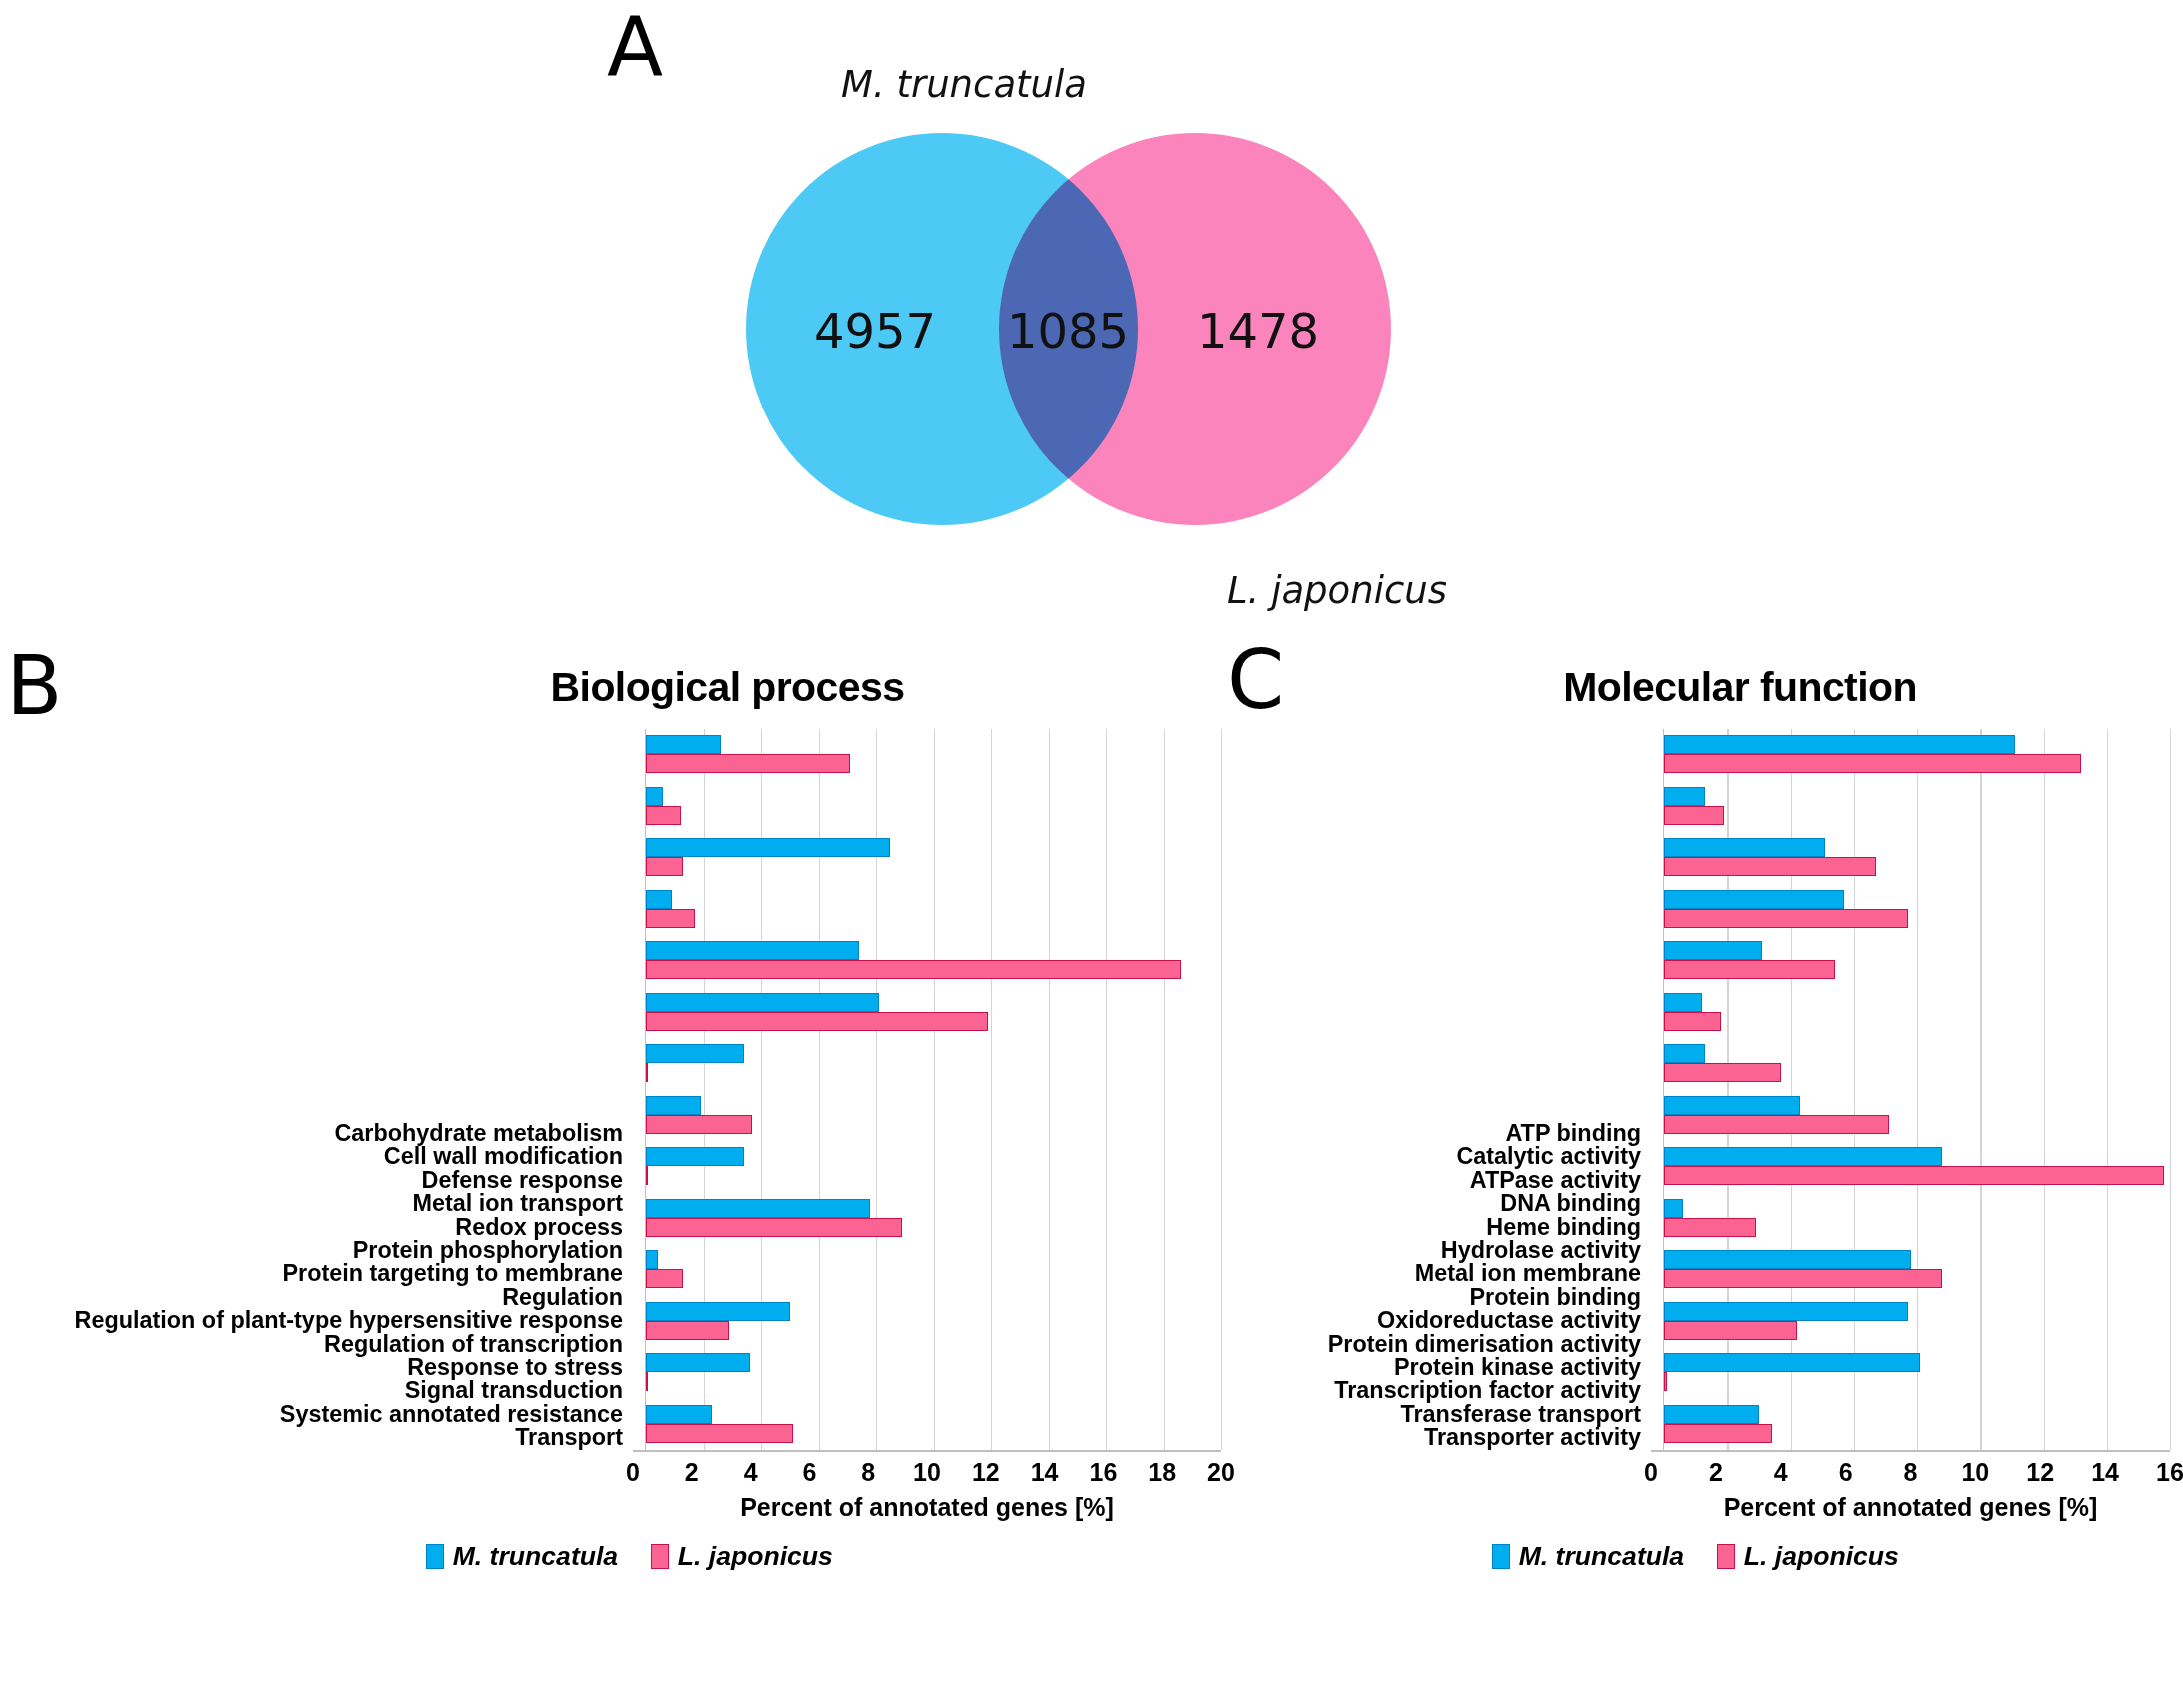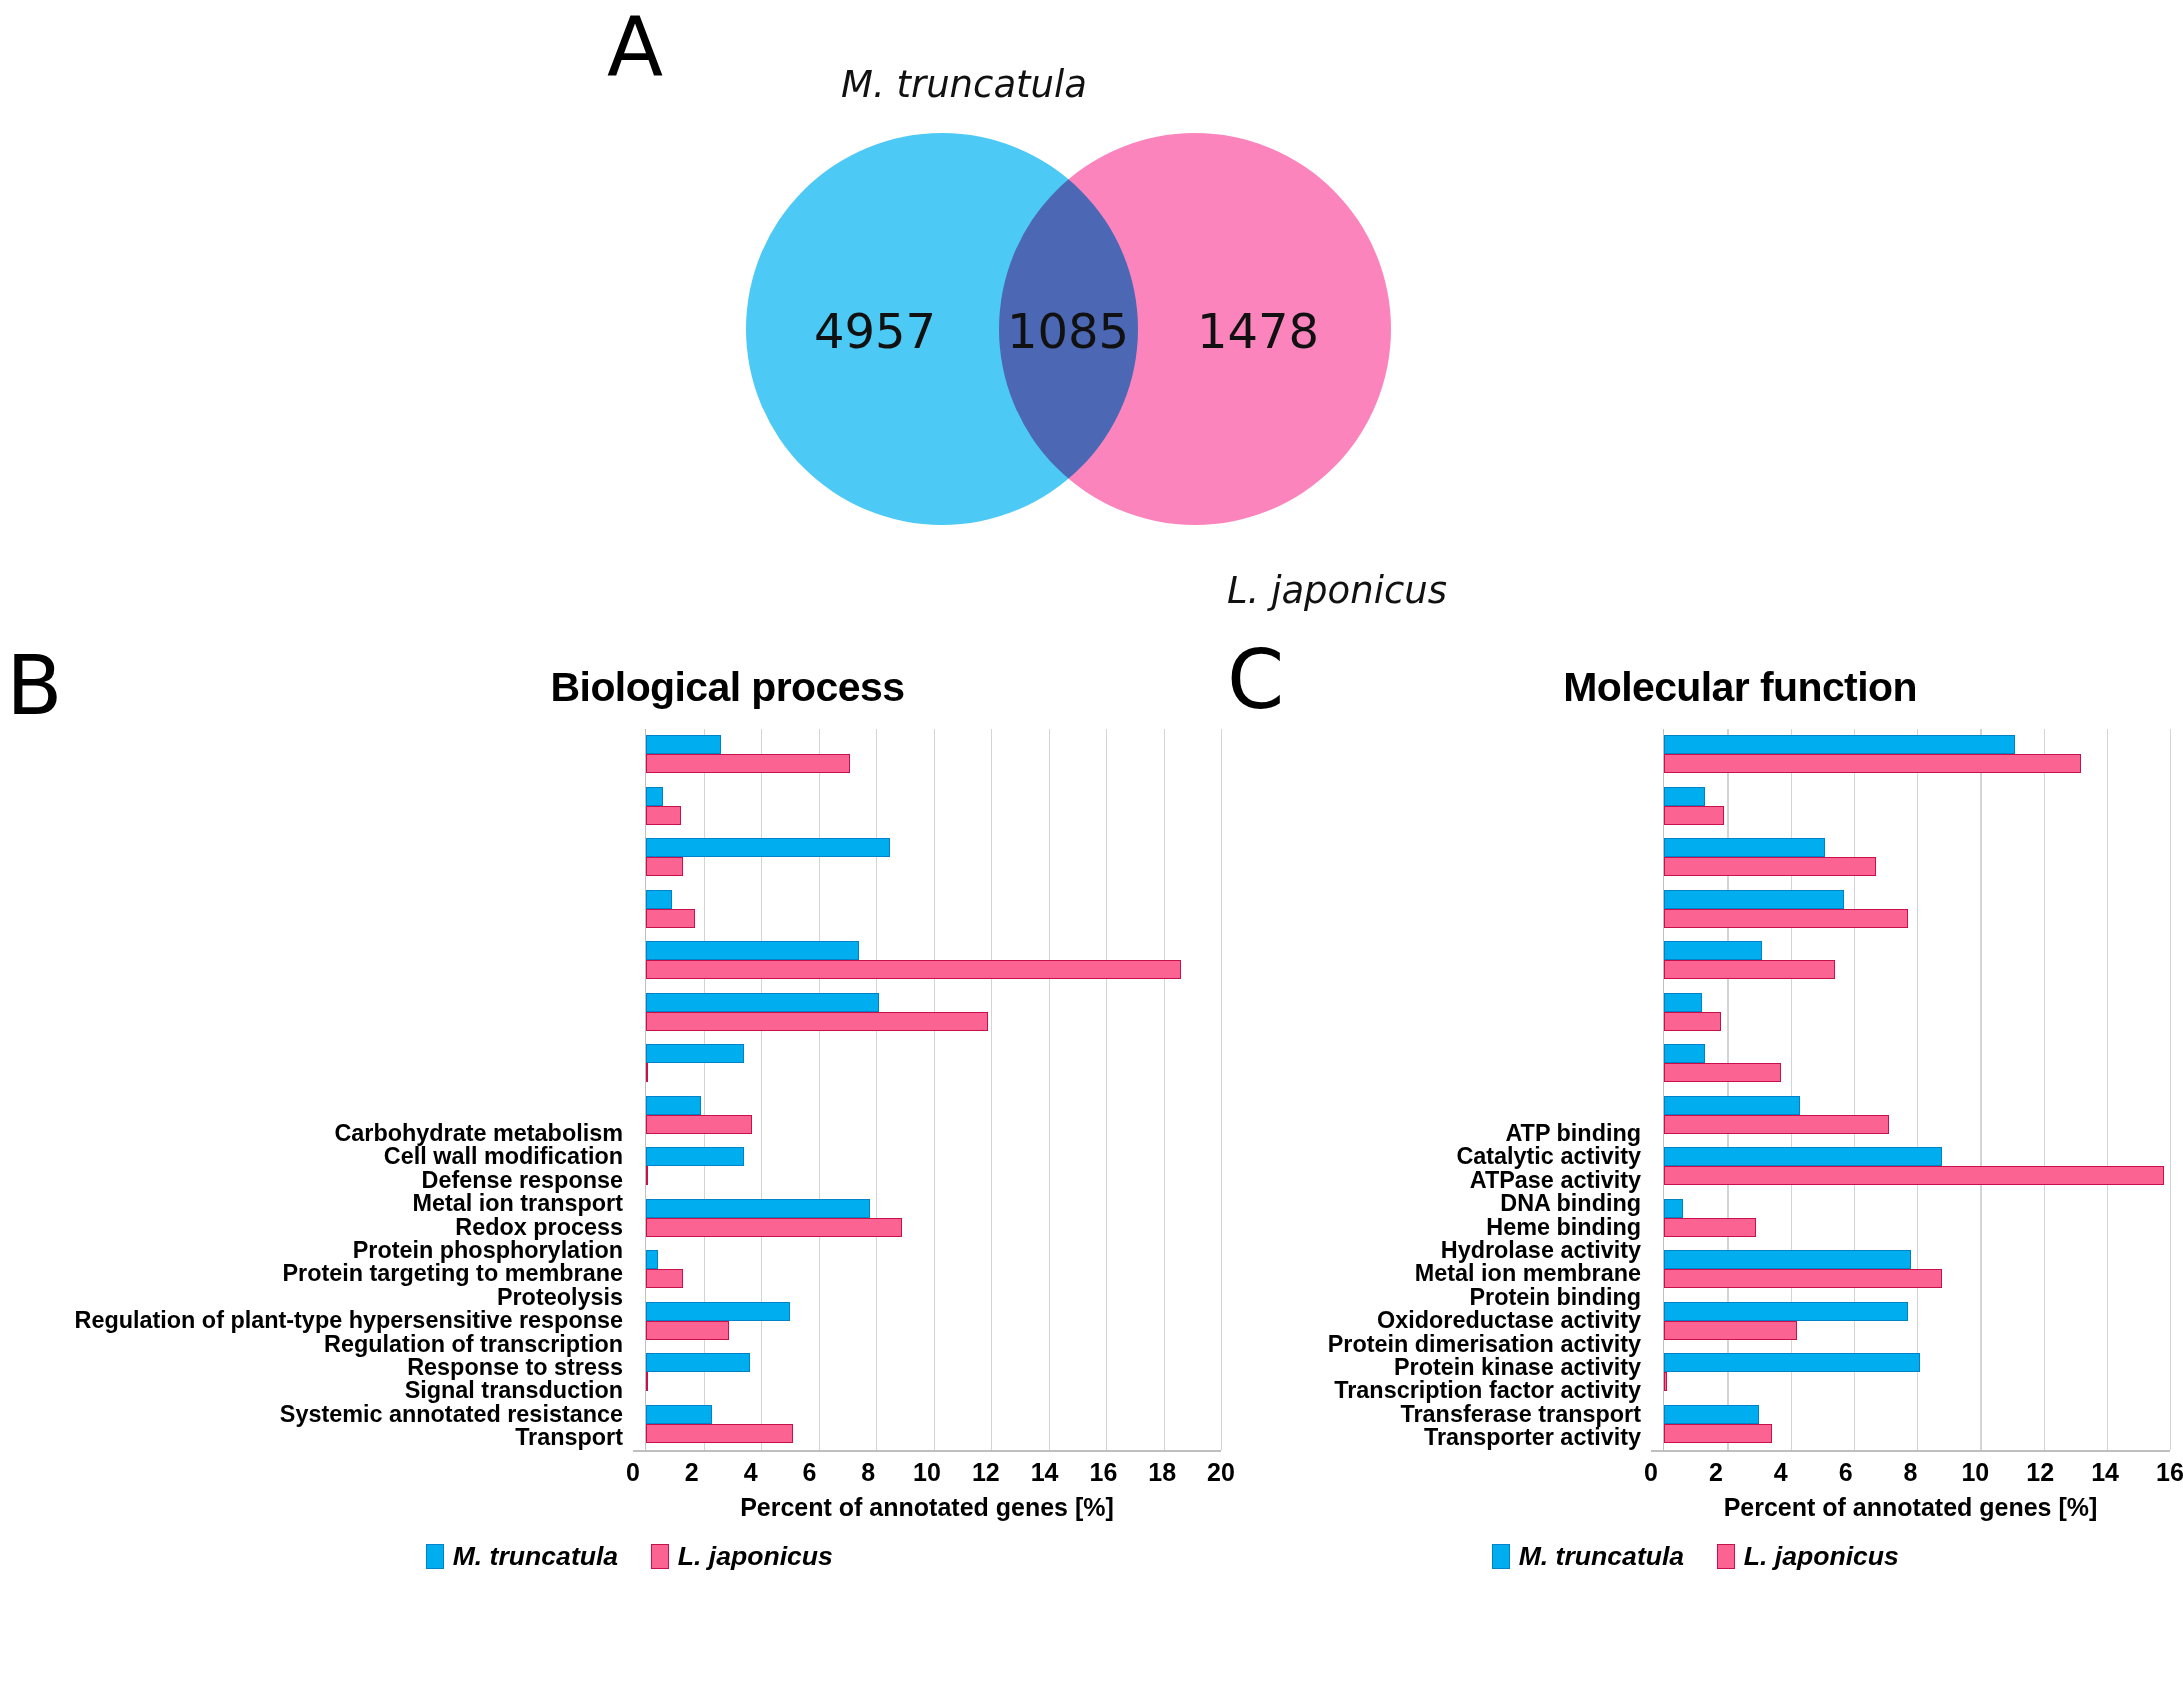--- a/index.html
+++ b/index.html
@@ -242,21 +242,21 @@
   <div class="chart-title">Biological process</div>
   <div class="plot-area">
     <div class="cat-labels">
         <div class="cat-label">Carbohydrate metabolism</div>
         <div class="cat-label">Cell wall modification</div>
         <div class="cat-label">Defense response</div>
         <div class="cat-label">Metal ion transport</div>
         <div class="cat-label">Redox process</div>
         <div class="cat-label">Protein phosphorylation</div>
         <div class="cat-label">Protein targeting to membrane</div>
-        <div class="cat-label">Proteolysis</div>
+        <div class="cat-label">Regulation</div>
         <div class="cat-label">Regulation of plant-type hypersensitive response</div>
         <div class="cat-label">Regulation of transcription</div>
         <div class="cat-label">Response to stress</div>
         <div class="cat-label">Signal transduction</div>
         <div class="cat-label">Systemic annotated resistance</div>
         <div class="cat-label">Transport</div>
       </div>
     <div class="bars-region">
       <div class="gridlines">
           <div class="gridline" style="left: 10%;"></div>

